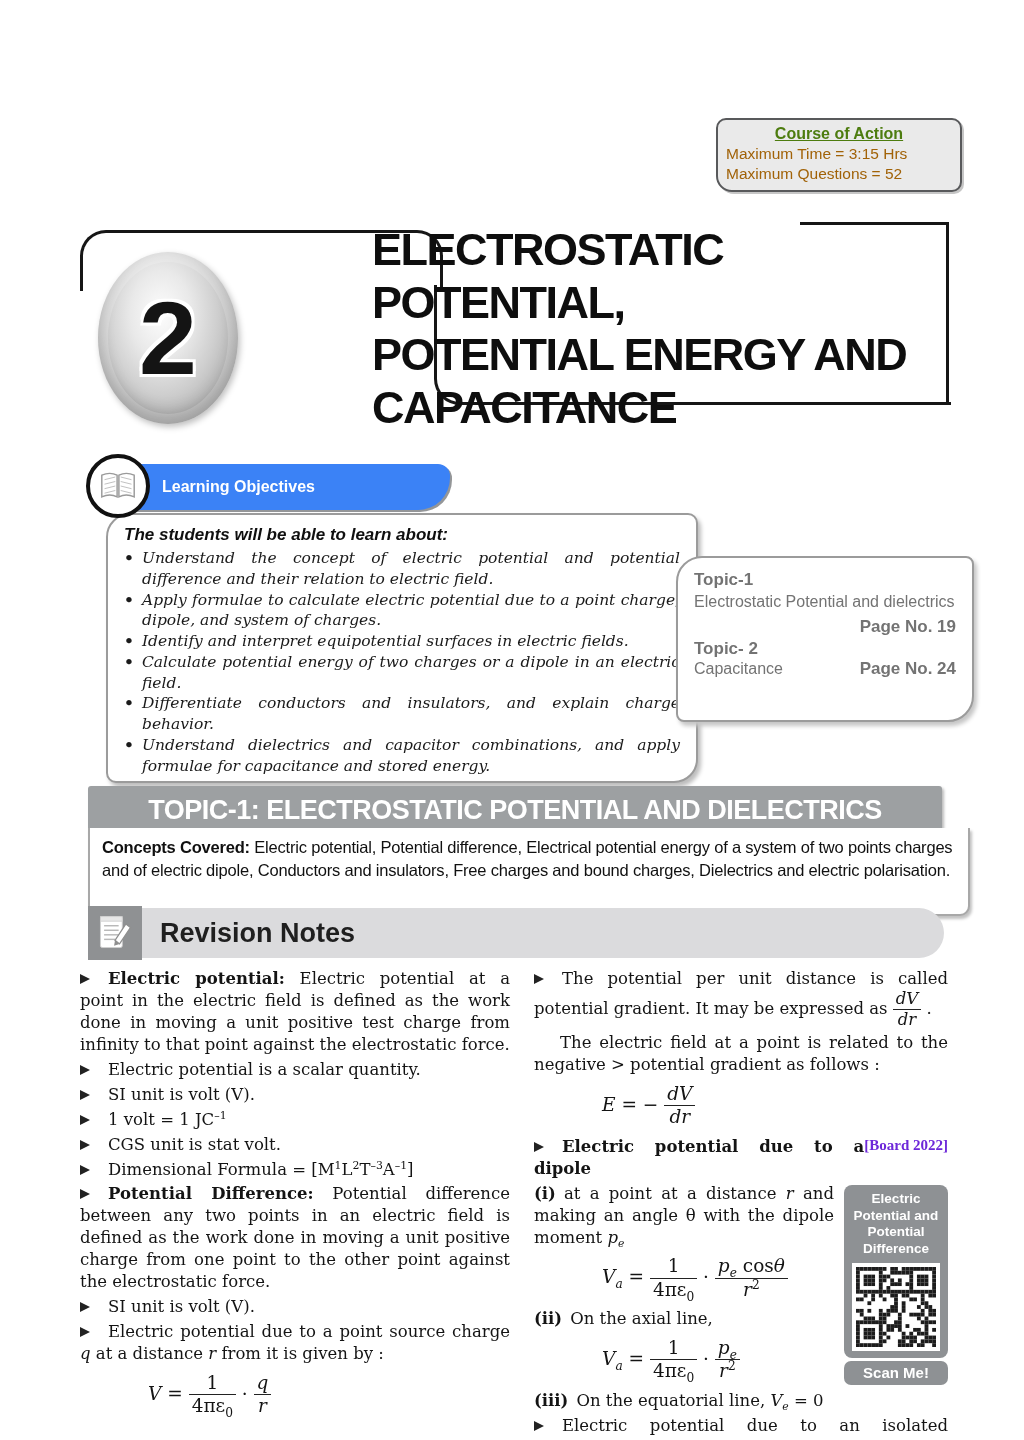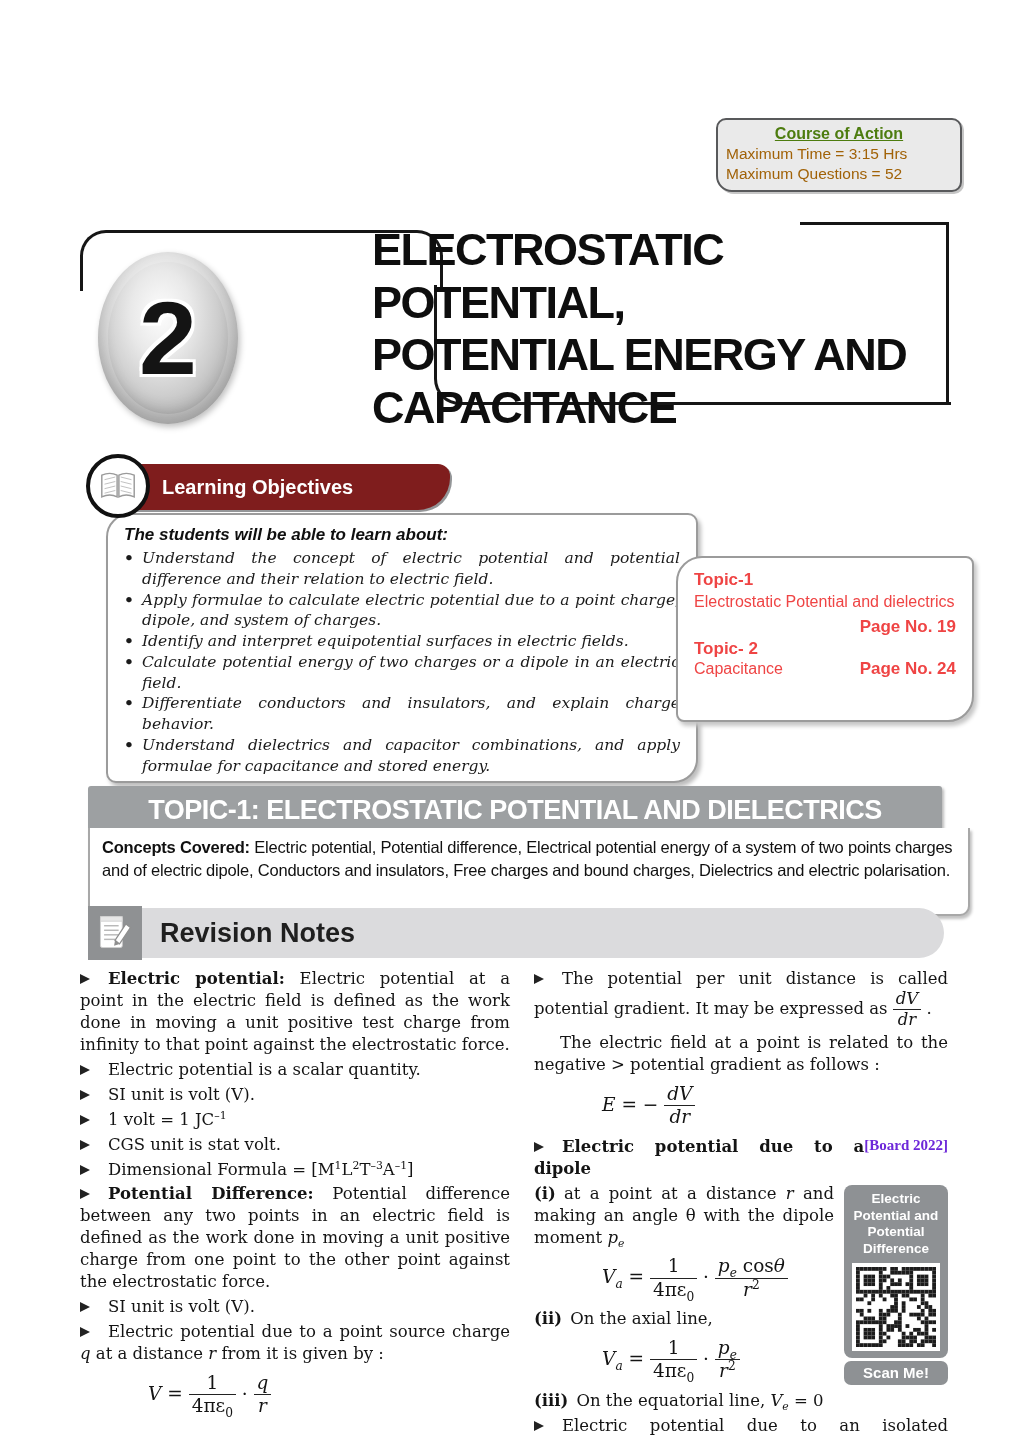--- a/index.html
+++ b/index.html
@@ -29,37 +29,37 @@
         background:radial-gradient(ellipse at 45% 36%,#fdfdfd 0%,#e9e9e9 28%,#cecece 52%,#ababab 78%,#909090 100%);
         box-shadow:inset 0 0 0 10px rgba(255,255,255,.18), inset 0 -10px 16px rgba(0,0,0,.22), 2px 3px 6px rgba(0,0,0,.25);
         display:flex;align-items:center;justify-content:center;}
   .ball-num{font-size:104px;font-weight:900;color:#141414;line-height:1;
         text-shadow:-3px -3px 0 #fff,3px -3px 0 #fff,-3px 3px 0 #fff,3px 3px 0 #fff;}
 
   .chap-title{position:absolute;left:372px;top:224px;width:578px;font-size:45px;font-weight:800;
         letter-spacing:-1.5px;line-height:1.17;color:#0e0e0e;}
 
   
-  .lo-banner{position:absolute;left:122px;top:464px;width:288px;height:46px;background:#7f1d1d;
-        border-radius:8px 12px 32px 2px;color:#fff;font-weight:bold;font-size:20px;
+  .lo-banner{position:absolute;left:122px;top:464px;width:288px;height:46px;background:#3b82f6;
+        border-radius:8px 12px 32px 2px;color:#fff;font-weight:bold;font-size:16px;
         display:flex;align-items:center;padding-left:40px;box-shadow:2px 2px 0 #949698;}
   .book-circ{position:absolute;left:86px;top:454px;width:56px;height:56px;background:#fff;
         border:4px solid #111;border-radius:50%;z-index:2;display:flex;align-items:center;justify-content:center;}
   .lo-box{position:absolute;left:106px;top:513px;width:556px;height:248px;background:#fff;
         border:2px solid #9b9b9b;border-radius:24px 10px 24px 10px;box-shadow:3px 4px 4px #bdbdbd;
         padding:10px 16px 8px 16px;}
   .lo-intro{font-weight:bold;font-style:italic;font-size:17px;color:#0f0f0f;margin-bottom:3px;}
   .lo-list{margin:0;padding:0 0 0 18px;list-style:none;font-family:"DejaVu Serif",serif;
         font-style:italic;font-size:15.5px;line-height:1.34;text-align:justify;color:#1a1a1a;}
   .lo-list li::before{content:"•";font-weight:bold;display:inline-block;width:18px;margin-left:-18px;}
 
   
   .topics{position:absolute;left:676px;top:556px;width:262px;height:142px;background:#fff;
         border:2px solid #9b9b9b;border-radius:26px 8px 26px 8px;box-shadow:3px 4px 4px #c6c6c6;
-        padding:12px 16px 8px 16px;font-size:16px;color:#ef4444;}
+        padding:12px 16px 8px 16px;font-size:16px;color:#737373;}
   .t-label{font-weight:bold;font-size:17px;}
   .t-name{line-height:1.55;}
   .t-page{font-weight:bold;font-size:17px;text-align:right;margin:2px 0 2px;}
   .t-row{display:flex;justify-content:space-between;align-items:baseline;}
   .t-row .t-page{margin:0;}
 
   
   .topic-banner{position:absolute;left:88px;top:786px;width:854px;height:48px;background:#9da0a2;
         color:#fff;font-weight:800;font-size:27px;letter-spacing:-0.5px;display:flex;
         align-items:center;justify-content:center;border-radius:3px;box-shadow:2px 2px 3px #bbb;}

